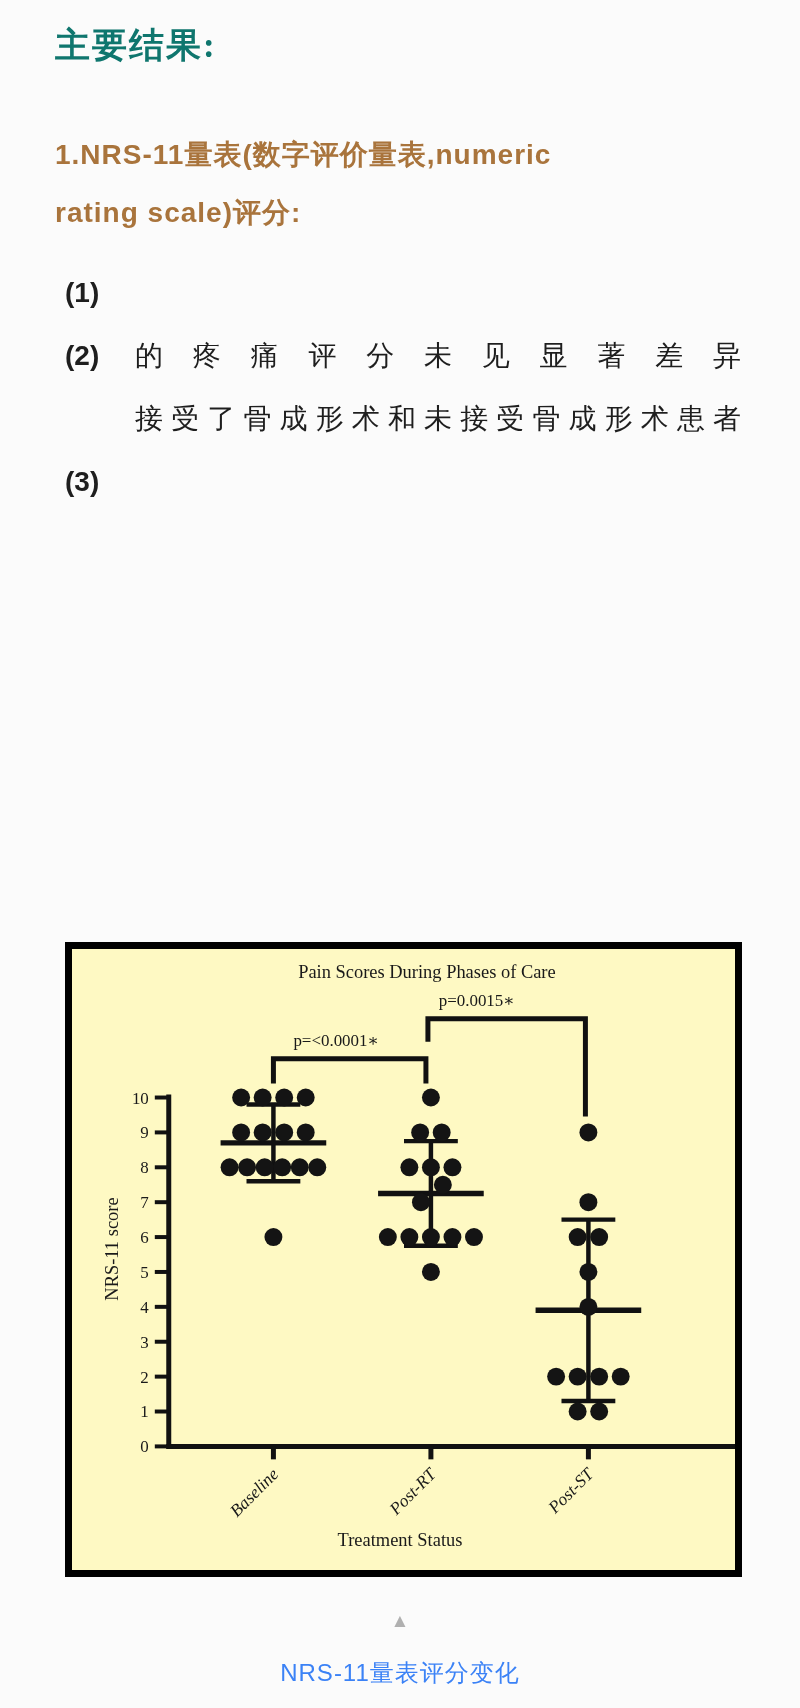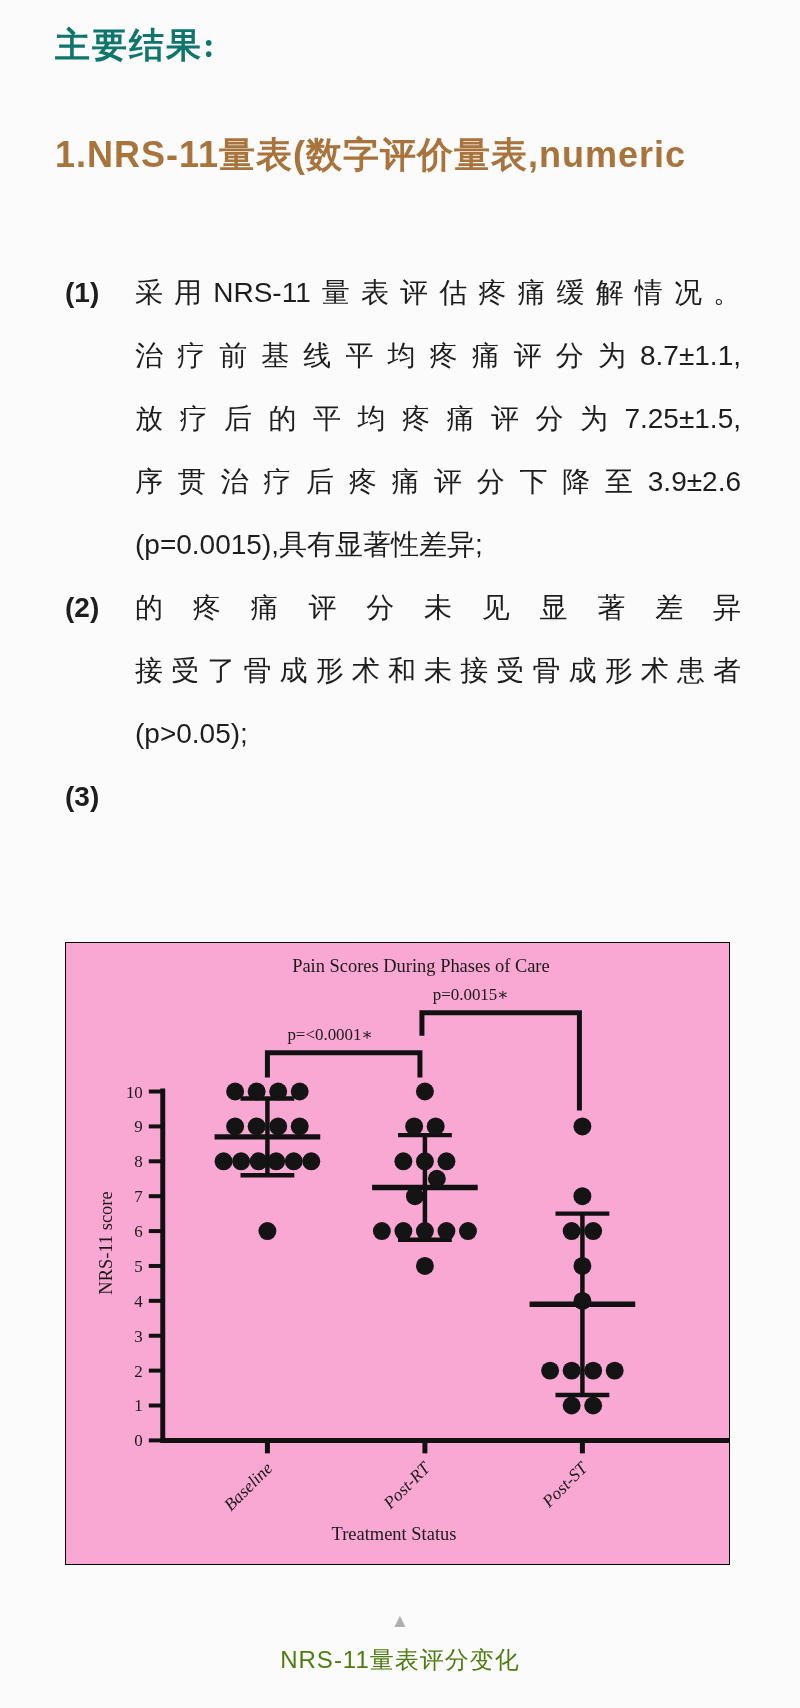--- a/index.html
+++ b/index.html
@@ -2,61 +2,53 @@
 <html><head>
 <meta charset="utf-8">
 <style>
   html,body{margin:0;padding:0;}
   .page{position:relative;width:800px;height:1708px;background:#fbfbfb;overflow:hidden;
         font-family:"Liberation Sans","DejaVu Sans",sans-serif;}
   .main-title{position:absolute;left:55px;top:22px;margin:0;
         font-family:"Liberation Serif","DejaVu Serif",serif;
         font-size:35px;font-weight:bold;letter-spacing:2px;color:#0f766e;}
   .section-title{position:absolute;left:55px;top:126px;margin:0;width:692px;
-        font-size:36px;line-height:58px;font-weight:bold;color:#a9743c;letter-spacing:1px;}
+        font-size:28px;line-height:58px;font-weight:bold;color:#a9743c;letter-spacing:1px;}
   .results{position:absolute;left:65px;top:261px;width:676px;
         font-size:28px;line-height:63px;color:#1e1e1e;}
   .item{display:flex;}
   .marker{width:70px;font-weight:700;flex:0 0 70px;}
   .lines{flex:1;min-width:0;}
   .ln{white-space:nowrap;}
   .ln.jl{white-space:normal;text-align:justify;text-align-last:justify;}
   .chart-box{position:absolute;left:65px;top:942px;width:663px;height:621px;
-        border:1px solid #000000;background:#f9a8d4;}
+        border:7px solid #000000;background:#fef9c3;}
   .chart-box svg{display:block;}
   .expander{position:absolute;left:0;top:1608px;width:800px;text-align:center;}
   .tri{font-size:19px;color:#b0b0b0;line-height:26px;display:block;}
-  .caption{margin-top:10px;font-size:24px;color:#4d7c0f;letter-spacing:1px;}
+  .caption{margin-top:23px;font-size:24px;color:#3b82f6;letter-spacing:1px;}
 </style>
 </head>
 <body>
 
 <div class="page">
 
   <h1 class="main-title">主要结果:</h1>
 
-  <h2 class="section-title"><span>1.NRS-11量表(数字评价量表,numeric</span><br></h2>
+  <h2 class="section-title"><span>1.NRS-11量表(数字评价量表,numeric</span><br><span>rating scale)评分:</span></h2>
 
   <div class="results" id="results">
       <div class="item">
         <div class="marker">(1)</div>
-        <div class="lines">
-          <div class="ln jl">采用NRS-11量表评估疼痛缓解情况。</div>
-          <div class="ln jl">治疗前基线平均疼痛评分为8.7±1.1,</div>
-          <div class="ln jl">放疗后的平均疼痛评分为7.25±1.5,</div>
-          <div class="ln jl">序贯治疗后疼痛评分下降至3.9±2.6</div>
-          <div class="ln">(p=0.0015),具有显著性差异;</div>
-        </div>
       </div>
       <div class="item">
         <div class="marker">(2)</div>
         <div class="lines">
           <div class="ln jl">的疼痛评分未见显著差异</div>
           <div class="ln jl">接受了骨成形术和未接受骨成形术患者</div>
-          <div class="ln">(p&gt;0.05);</div>
         </div>
       </div>
       <div class="item">
         <div class="marker">(3)</div>
       </div>
     </div>
 
   <figure class="chart-box" style="margin:0">
     <div id="chart-holder">
         <svg width="663" height="621" viewBox="0 0 665 623">

